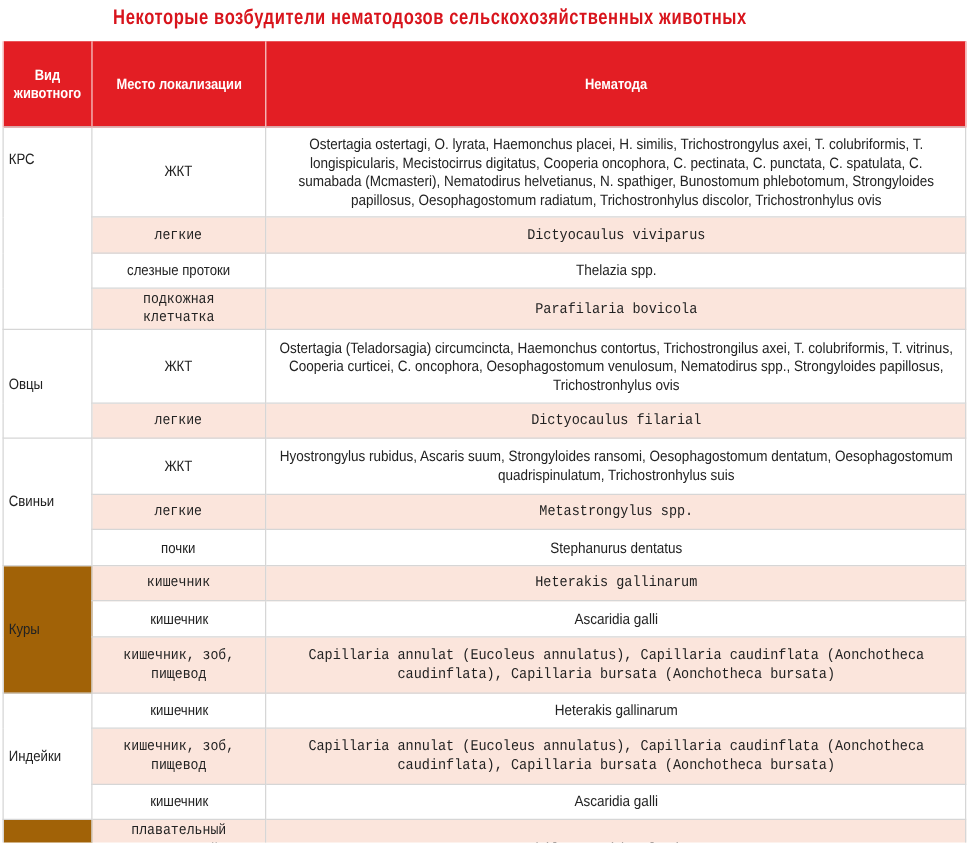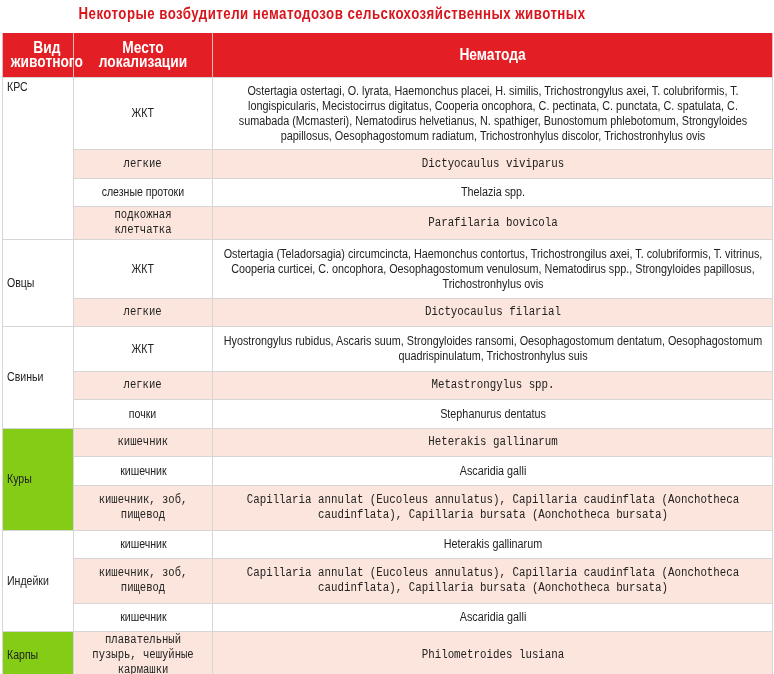--- a/index.html
+++ b/index.html
@@ -1,17 +1,17 @@
 <!DOCTYPE html>
 <html><head>
 <meta charset="utf-8">
 <style>
   html, body { margin: 0; padding: 0; background: #ffffff; }
   body { width: 774px; height: 674px; overflow: hidden; position: relative; font-family: "Liberation Sans", sans-serif; }
-  .title-wrap { position: absolute; left: 0; top: 4px; width: 663px; height: 22px; text-align: center; }
+  .title-wrap { position: absolute; left: 12px; top: 4px; width: 663px; height: 22px; text-align: center; }
   .title {
     display: inline-block;
     color: #d8141c;
     font-family: "Liberation Sans", sans-serif;
     font-weight: bold;
     font-size: 17px;
     letter-spacing: 0.6px;
     transform: scaleX(0.78);
     transform-origin: center;
     white-space: nowrap;
@@ -24,40 +24,40 @@
     font-size: 12px;
     color: #222;
   }
   col.c1 { width: 71px; }
   col.c2 { width: 139px; }
   col.c3 { width: 560px; }
   th {
     background: #e31e24;
     color: #ffffff;
     font-weight: bold;
-    font-size: 16px;
+    font-size: 12px;
     height: 44px;
     border-left: 1px solid #f3b4b4;
     border-right: 1px solid #f3b4b4;
-    padding: 0 2px;
+    padding: 12px 2px;
     text-align: center;
     line-height: 14px;
   }
   th .cond { display: inline-block; transform: scaleX(0.86); }
   td {
     border: 1px solid #d6d6d6;
     text-align: center;
     vertical-align: middle;
     padding: 1px 4px;
     line-height: 15px;
   }
   td.animal { text-align: left; padding-left: 4px; }
-  td.animal.top { vertical-align: top; padding-top: 2px; }
+  td.animal.top { vertical-align: top; padding-top: 18px; }
   tr.peach td.loc, tr.peach td.nem { background: #fbe5dc; font-family: Liberation Mono, monospace; }
-  td.animal.peach { background: #84cc16; }
+  td.animal.peach { background: #a16207; }
   .cond { display: inline-block; transform: scaleX(0.88); transform-origin: center; }
   td.nem .cond { transform: scaleX(0.9); }
   td.animal .cond { transform-origin: left center; }
 </style>
 </head>
 <body>
 
 <div class="title-wrap">
   <span class="title">Некоторые возбудители нематодозов сельскохозяйственных животных</span>
 </div>

